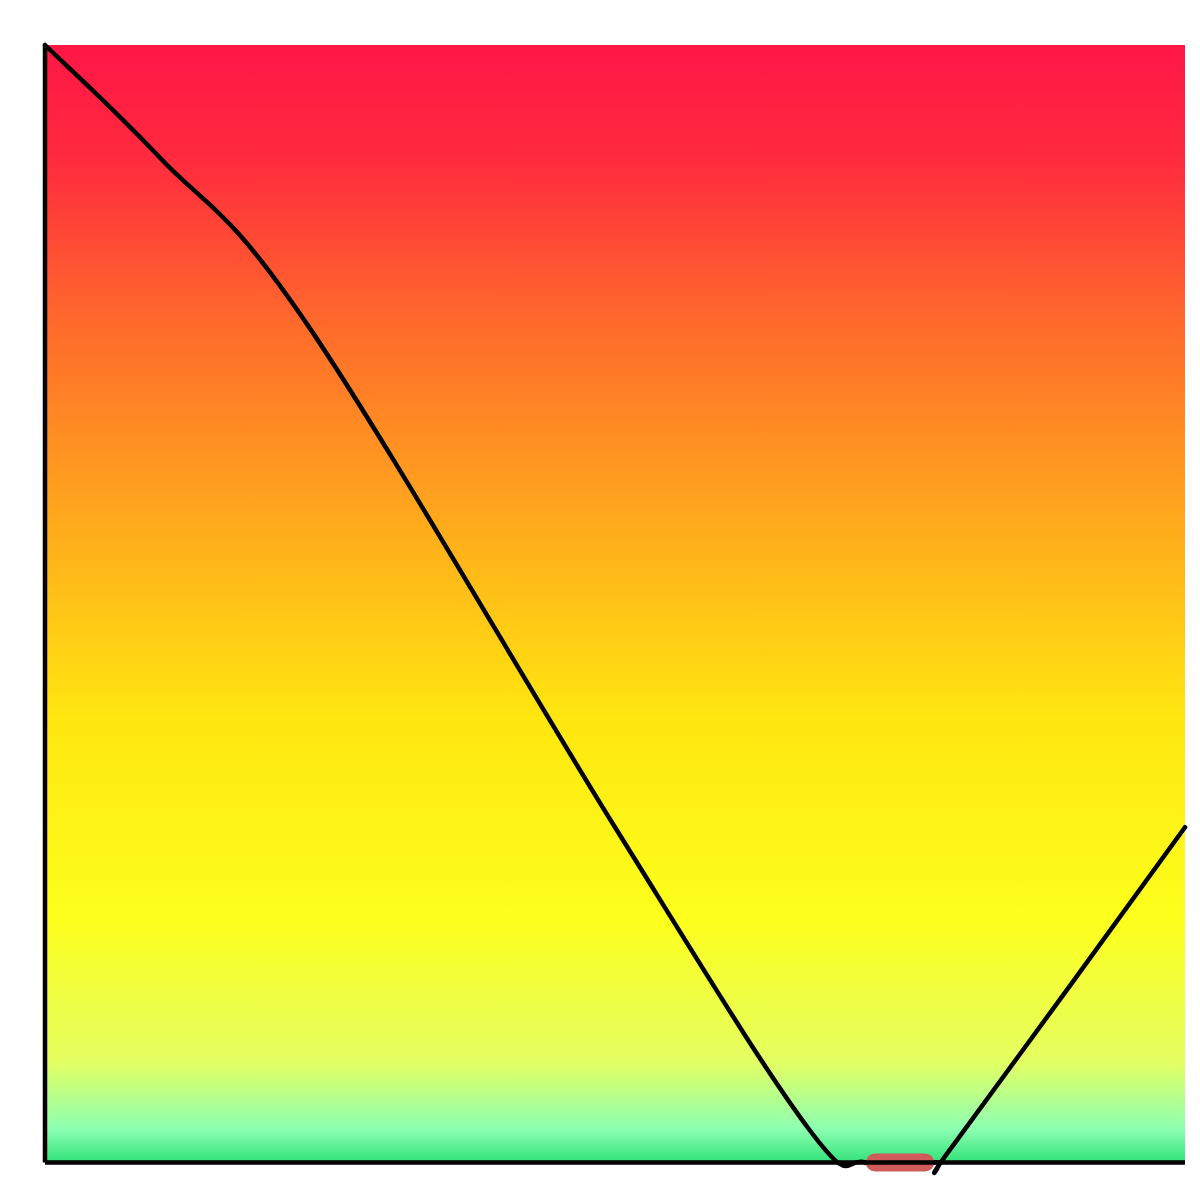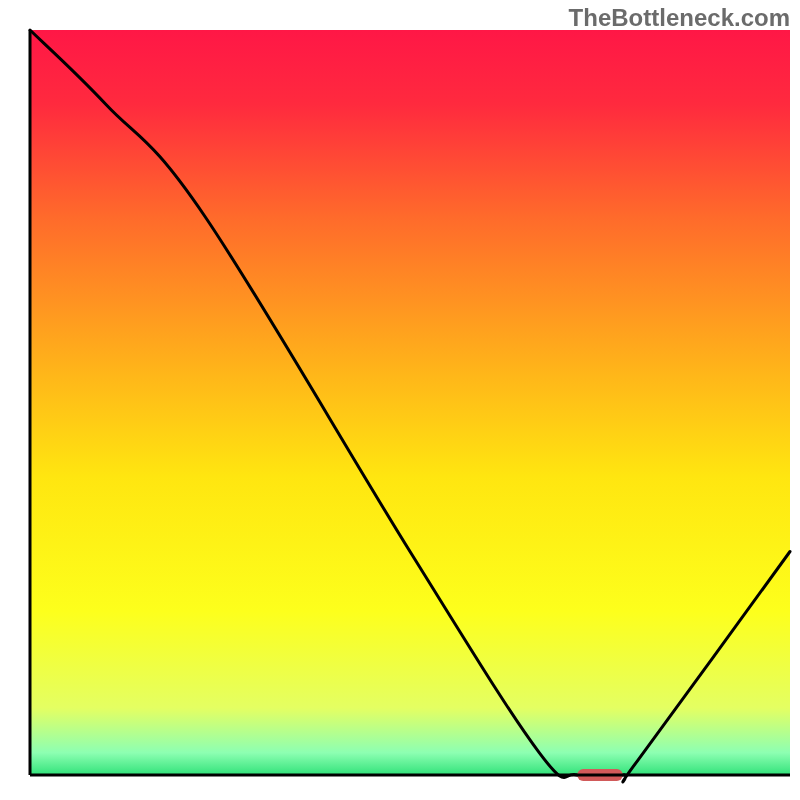--- a/index.html
+++ b/index.html
@@ -30,21 +30,20 @@
     left: 0;
     top: 0;
     width: 800px;
     height: 800px;
   }
 </style>
 </head>
 <body>
 
 <div class="chart-container">
-  <div class="watermark">TheBottleneck.com</div>
   <svg class="plot" viewBox="0 0 800 800" preserveAspectRatio="none">
     <defs>
       <linearGradient id="bg-grad" x1="0" y1="0" x2="0" y2="1">
           <stop offset="0%" stop-color="#ff1746"></stop>
           <stop offset="10%" stop-color="#ff2a3e"></stop>
           <stop offset="25%" stop-color="#ff6a2b"></stop>
           <stop offset="45%" stop-color="#ffb21a"></stop>
           <stop offset="60%" stop-color="#ffe610"></stop>
           <stop offset="78%" stop-color="#fdff1c"></stop>
           <stop offset="91%" stop-color="#e4ff62"></stop>

